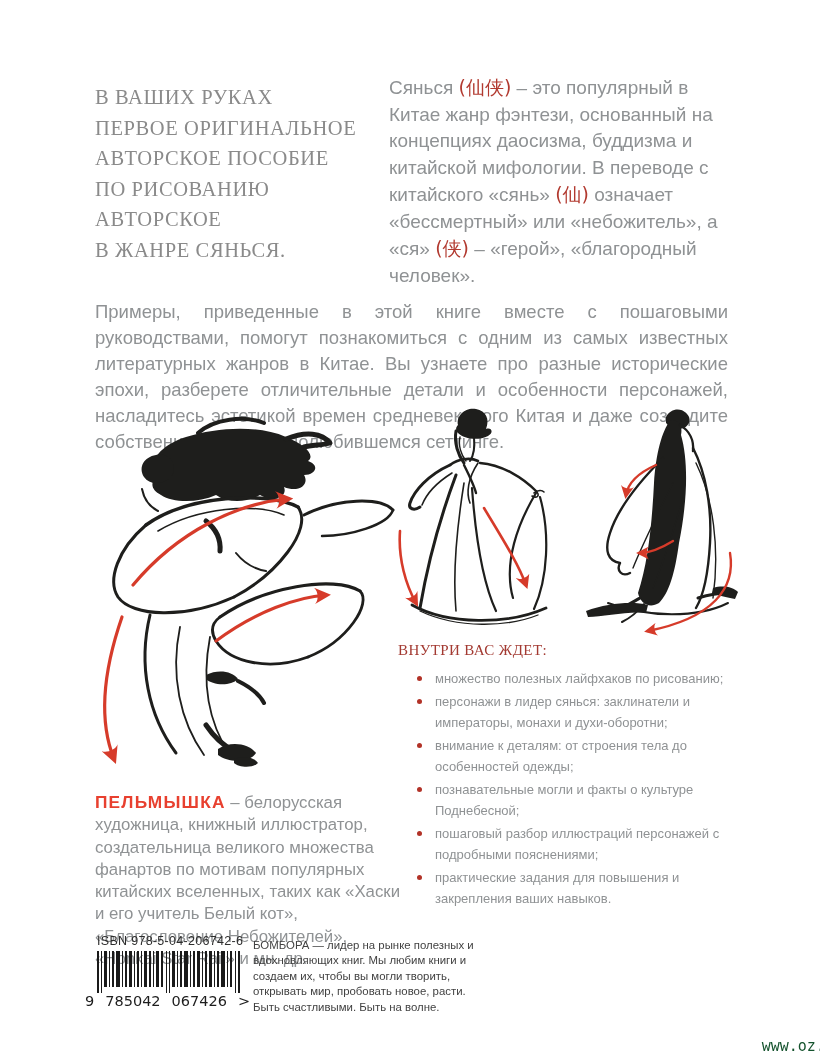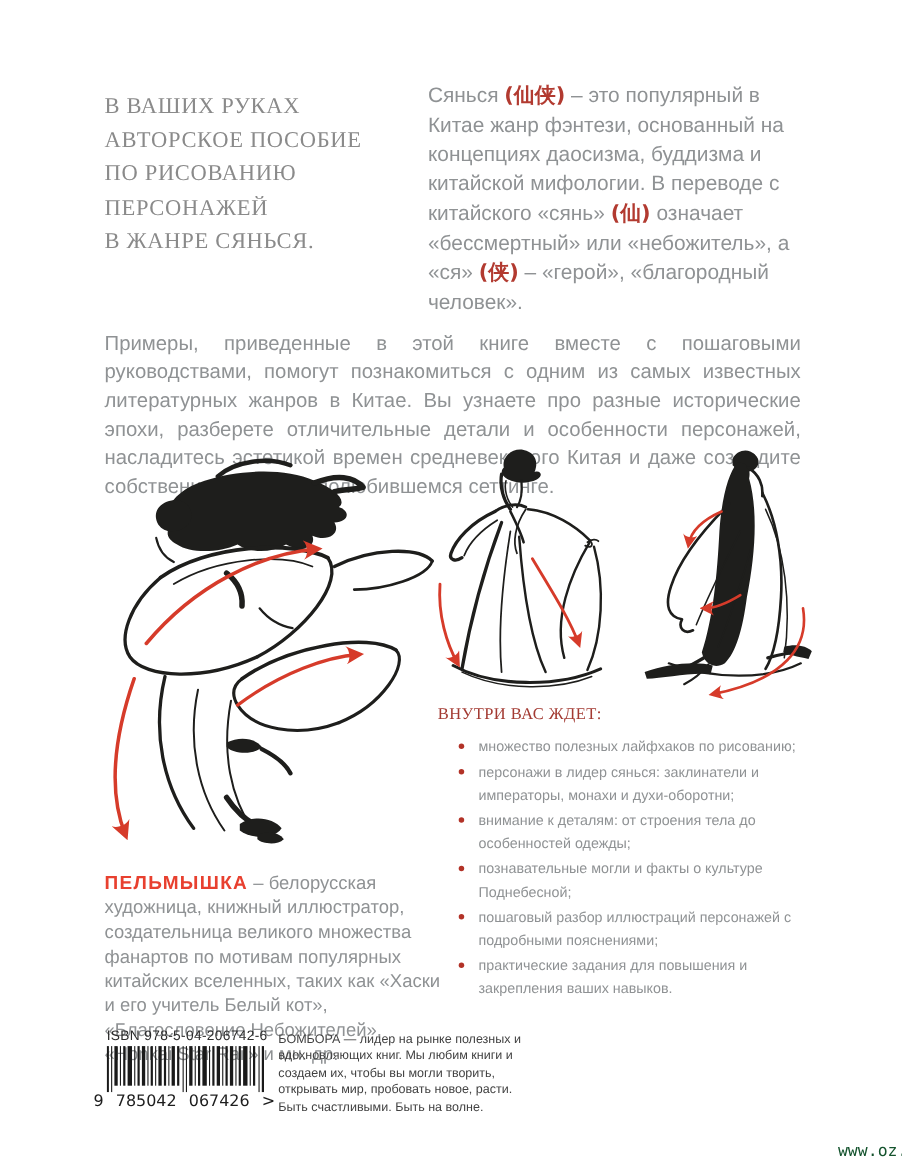--- a/index.html
+++ b/index.html
@@ -11,21 +11,21 @@
   .tagline{
     position:absolute;left:95px;top:82px;width:300px;
     font-family:"Liberation Serif",serif;font-size:20.5px;line-height:30.5px;
     color:#8a8a8a;letter-spacing:.6px;
   }
   
   .intro{
     position:absolute;left:389px;top:74px;width:343px;margin:0;
     font-size:19px;line-height:26.5px;color:#8f9294;
   }
-  .cjk{color:#b23a30;font-family:"DejaVu Sans",sans-serif;font-weight:bold;}
+  .cjk{color:#b23a30;font-family:"DejaVu Sans",sans-serif;}
   
   .lead{
     position:absolute;left:95px;top:299px;width:633px;margin:0;
     font-size:18.5px;line-height:26px;color:#8f9294;text-align:justify;
   }
   
   .fig1{position:absolute;left:58px;top:403px;}
   .fig2{position:absolute;left:398px;top:403px;}
   .fig3{position:absolute;left:578px;top:403px;}
   svg path{vector-effect:non-scaling-stroke;}
@@ -68,23 +68,24 @@
     font-family:"DejaVu Sans Mono",monospace;font-size:15px;color:#14532d;
   }
 </style>
 </head>
 <body>
 
 <div class="page">
 
   <div class="tagline">
     <div>В ВАШИХ РУКАХ</div>
+    <div>ПЕРВОЕ ОРИГИНАЛЬНОЕ</div>
     <div>АВТОРСКОЕ ПОСОБИЕ</div>
     <div>ПО РИСОВАНИЮ</div>
-    <div>ПЕРСОНАЖЕЙ</div>
+    <div>АВТОРСКОЕ</div>
     <div>В ЖАНРЕ СЯНЬСЯ.</div>
   </div>
 
   <p class="intro"><span>Сянься </span><span class="cjk">(仙侠)</span><span> – это популярный в Китае жанр фэнтези, основанный на концепциях даосизма, буддизма и китайской мифологии. В переводе с китайского «сянь» </span><span class="cjk">(仙)</span><span> означает «бессмертный» или «небожитель», а «ся» </span><span class="cjk">(侠)</span><span> – «герой», «благородный человек».</span></p>
 
   <p class="lead">Примеры, приведенные в этой книге вместе с пошаговыми руководствами, помогут познакомиться с одним из самых известных литературных жанров в Китае. Вы узнаете про разные исторические эпохи, разберете отличительные детали и особенности персонажей, насладитесь эстетикой времен средневекового Китая и даже создадите собственных героев в полюбившемся сеттинге.</p>
 
   <svg class="fig1" width="348" height="388" viewBox="0 0 348 388" role="img" aria-label="ink sketch of a leaping xianxia figure with flowing hair and red gesture arrows">
     <defs>
       <marker id="ar1" viewBox="0 0 10 10" refX="7" refY="5" markerWidth="5.5" markerHeight="5.5" orient="auto-start-reverse">

